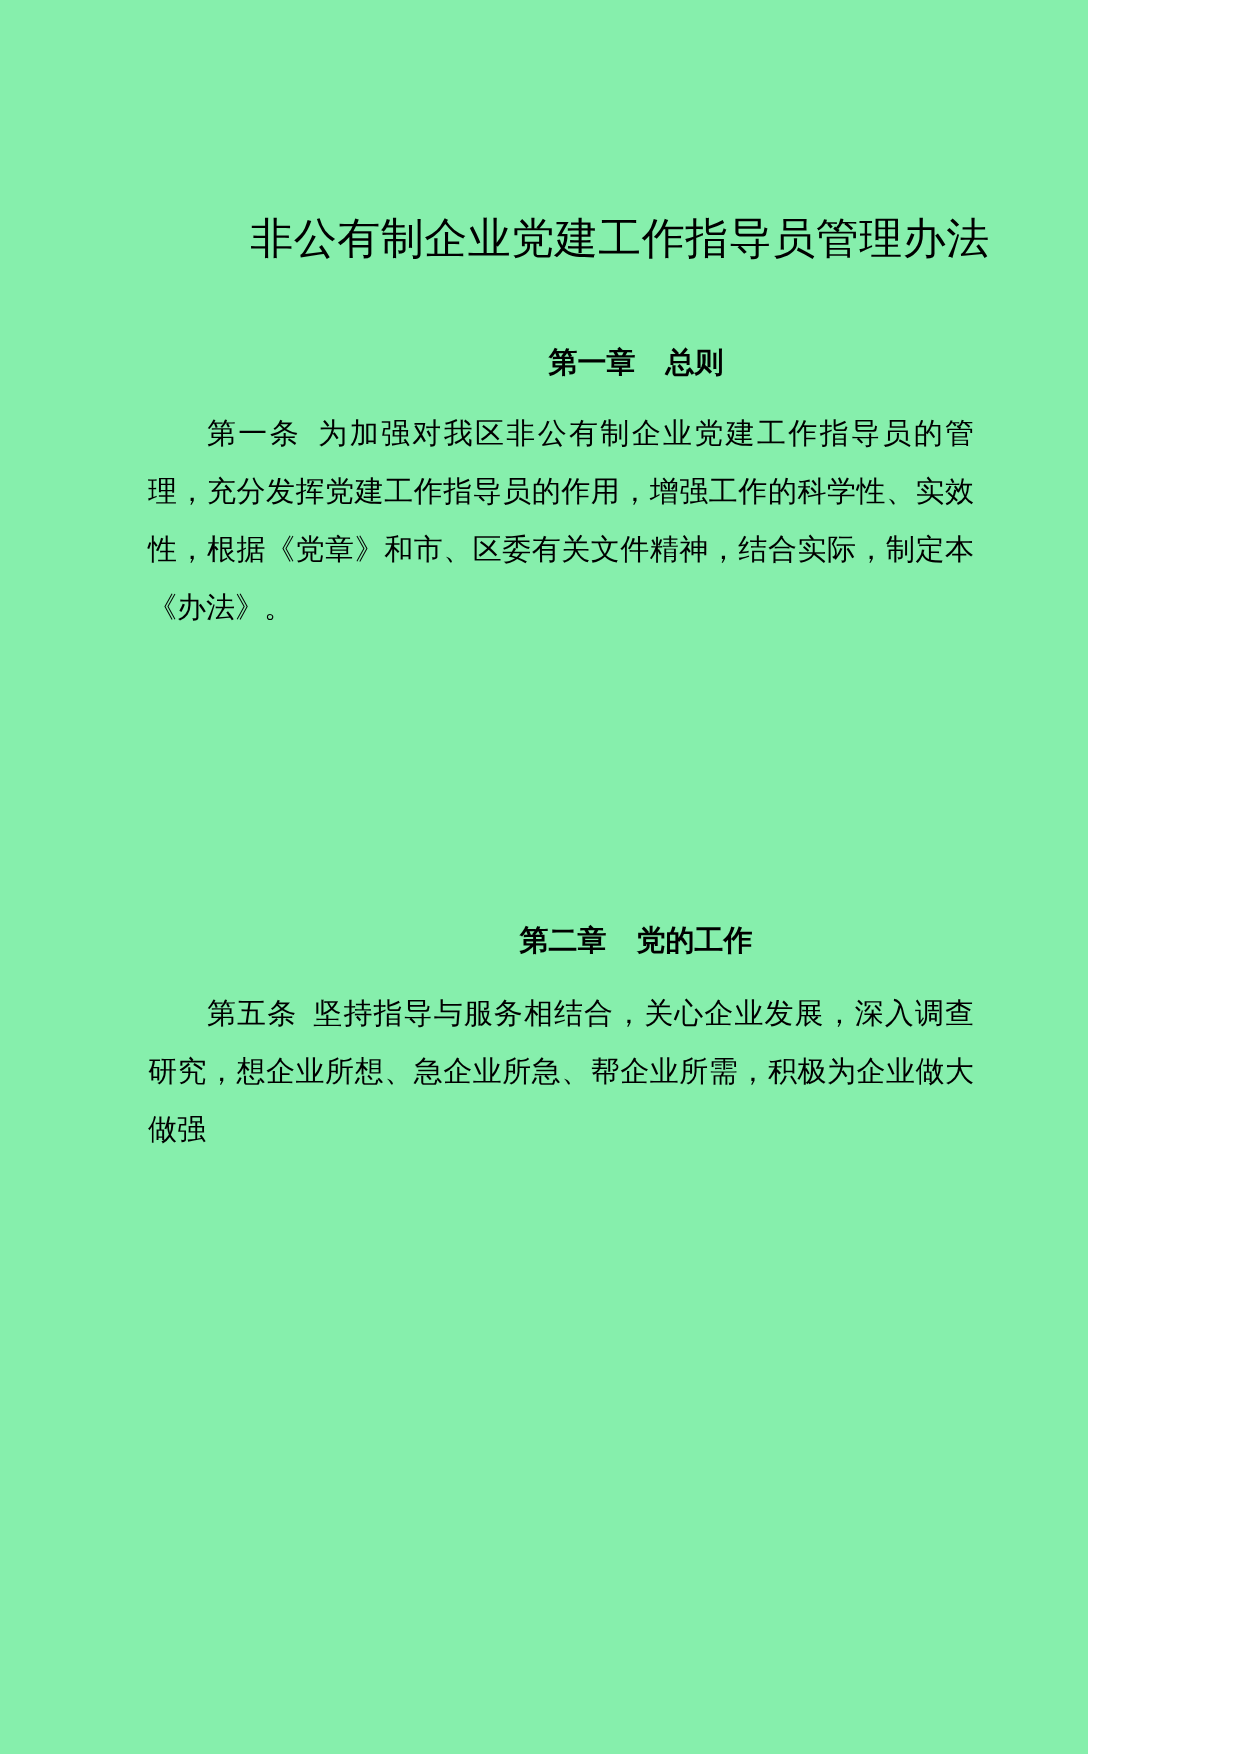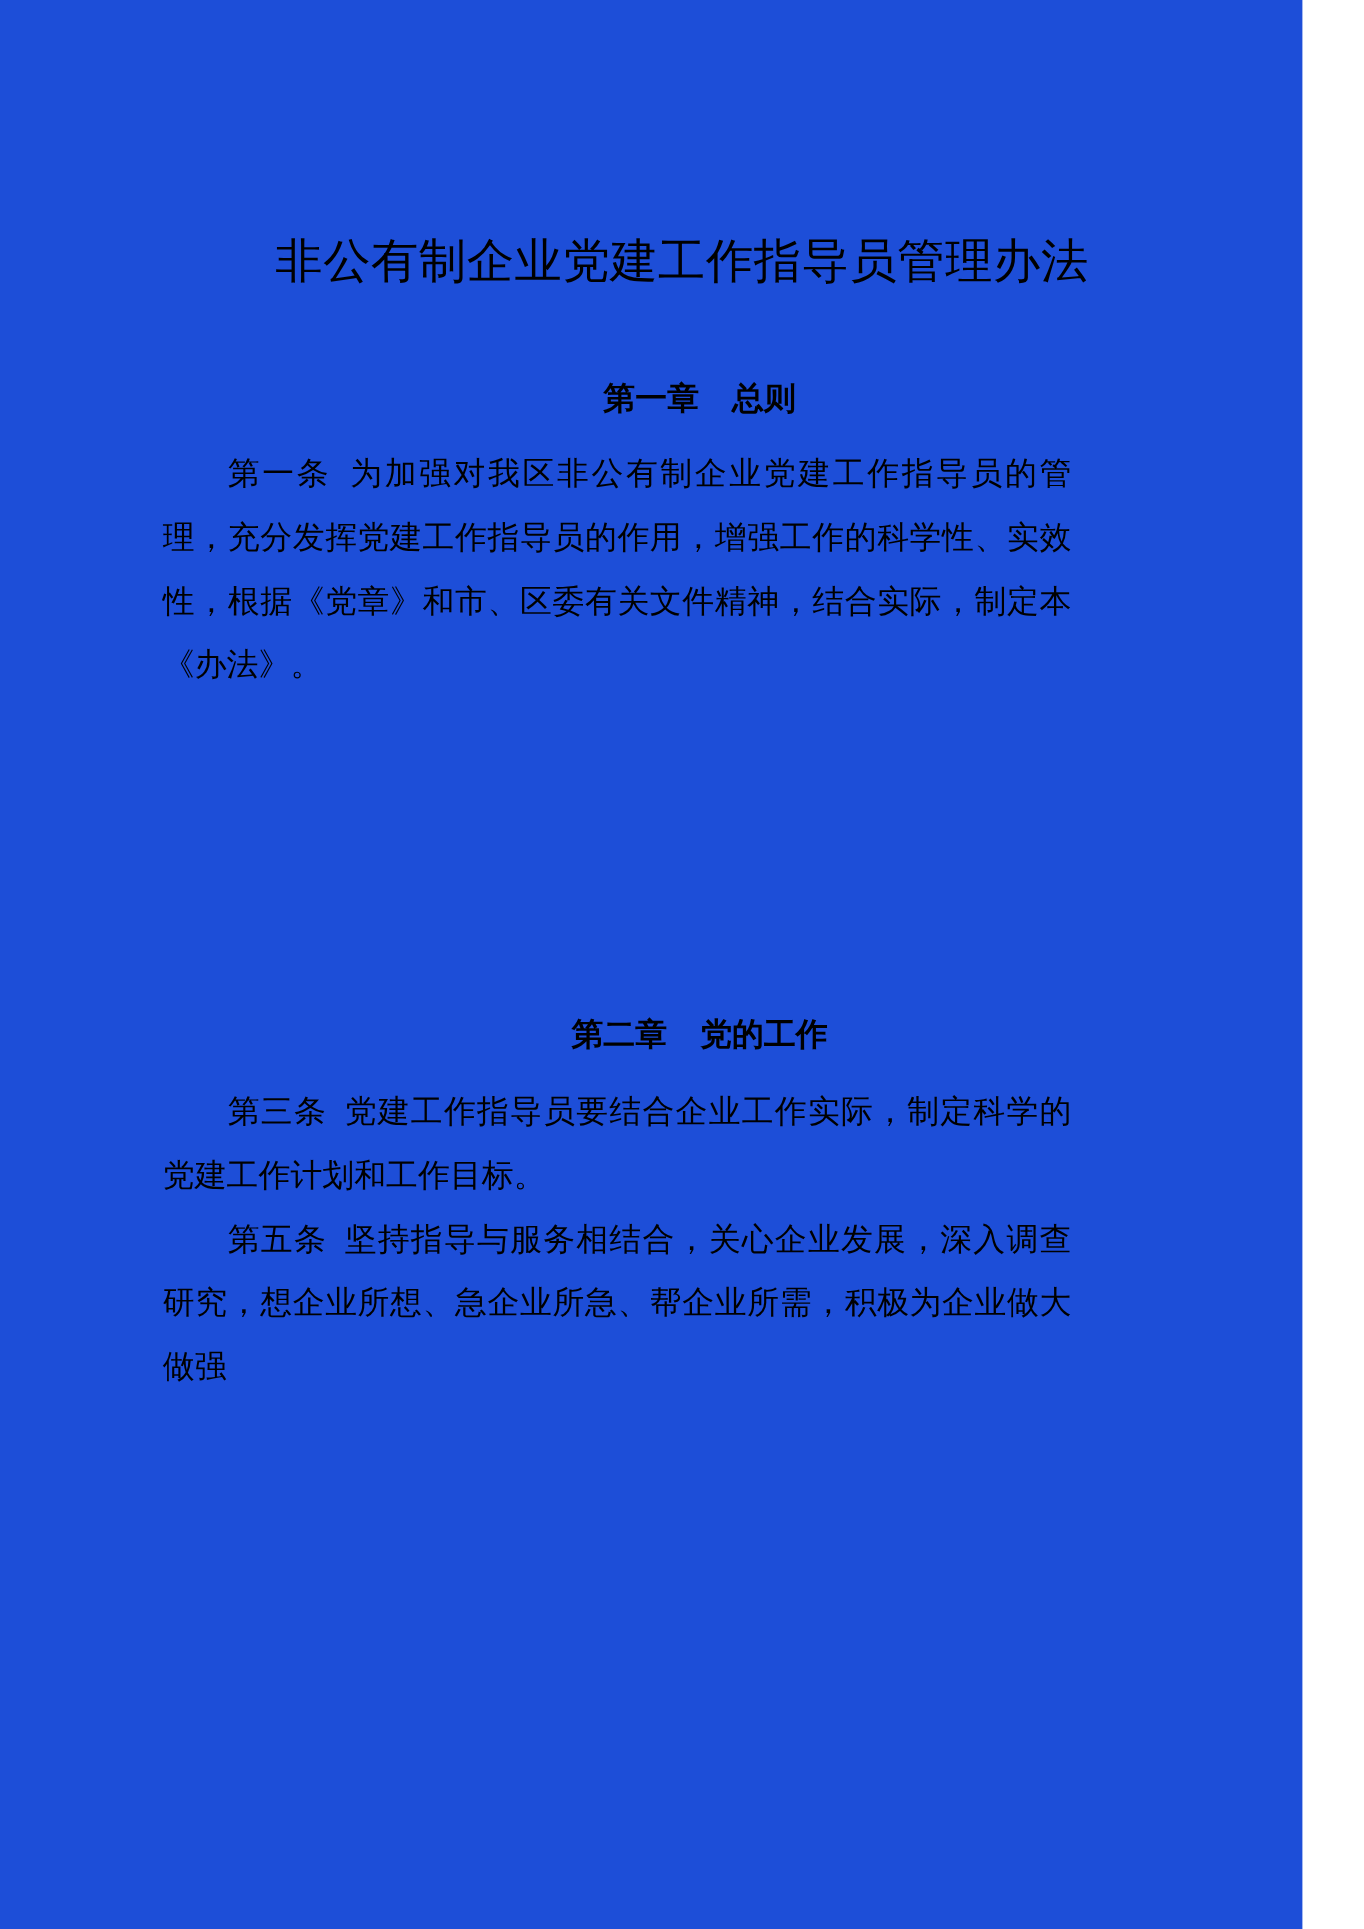--- a/index.html
+++ b/index.html
@@ -12,23 +12,23 @@
     height: 1754px;
     position: relative;
     overflow: hidden;
     font-family: "DejaVu Sans", "Liberation Sans", sans-serif;
     color: #000000;
   }
   .page {
     position: absolute;
     left: 0;
     top: 0;
-    width: 1184px;
+    width: 1088px;
     height: 1754px;
-    background: #1d4ed8;
+    background: #86efac;
   }
   .doc-title {
     position: absolute;
     left: 0;
     width: 1240px;
     top: 210px;
     text-align: center;
     font-size: 43px;
     line-height: 56px;
     letter-spacing: 0.5px;
@@ -52,21 +52,20 @@
     width: 826px;
     font-size: 29px;
     line-height: 58px;
     text-align: justify;
     text-align-last: left;
   }
   .article {
     margin: 0;
     text-indent: 59px;
     text-align: justify;
-    font-family: Liberation Mono, monospace;
   }
   .article .art-no { }
   .article .art-sep { display: inline-block; width: 15px; }
 </style>
 </head>
 <body>
 
 <div class="page">
 
   <h1 class="doc-title">非公有制企业党建工作指导员管理办法</h1>
@@ -77,17 +76,16 @@
 
   <div class="body-block" style="top:404px;">
     <p class="article"><span class="art-no">第一条</span><span class="art-sep"></span><span>为加强对我区非公有制企业党建工作指导员的管理，充分发挥党建工作指导员的作用，增强工作的科学性、实效性，根据《党章》和市、区委有关文件精神，结合实际，制定本《办法》。</span></p>
   </div>
 
   <h2 class="chapter" style="top:904px;">
     <span>第二章</span><span class="gap"></span><span>党的工作</span>
   </h2>
 
   <div class="body-block" style="top:984px;">
-    <p class="article"><span class="art-no">第三条</span><span class="art-sep"></span><span>党建工作指导员要结合企业工作实际，制定科学的党建工作计划和工作目标。</span></p>
     <p class="article"><span class="art-no">第五条</span><span class="art-sep"></span><span>坚持指导与服务相结合，关心企业发展，深入调查研究，想企业所想、急企业所急、帮企业所需，积极为企业做大做强</span></p>
   </div>
 
 </div>
 
 </body></html>

